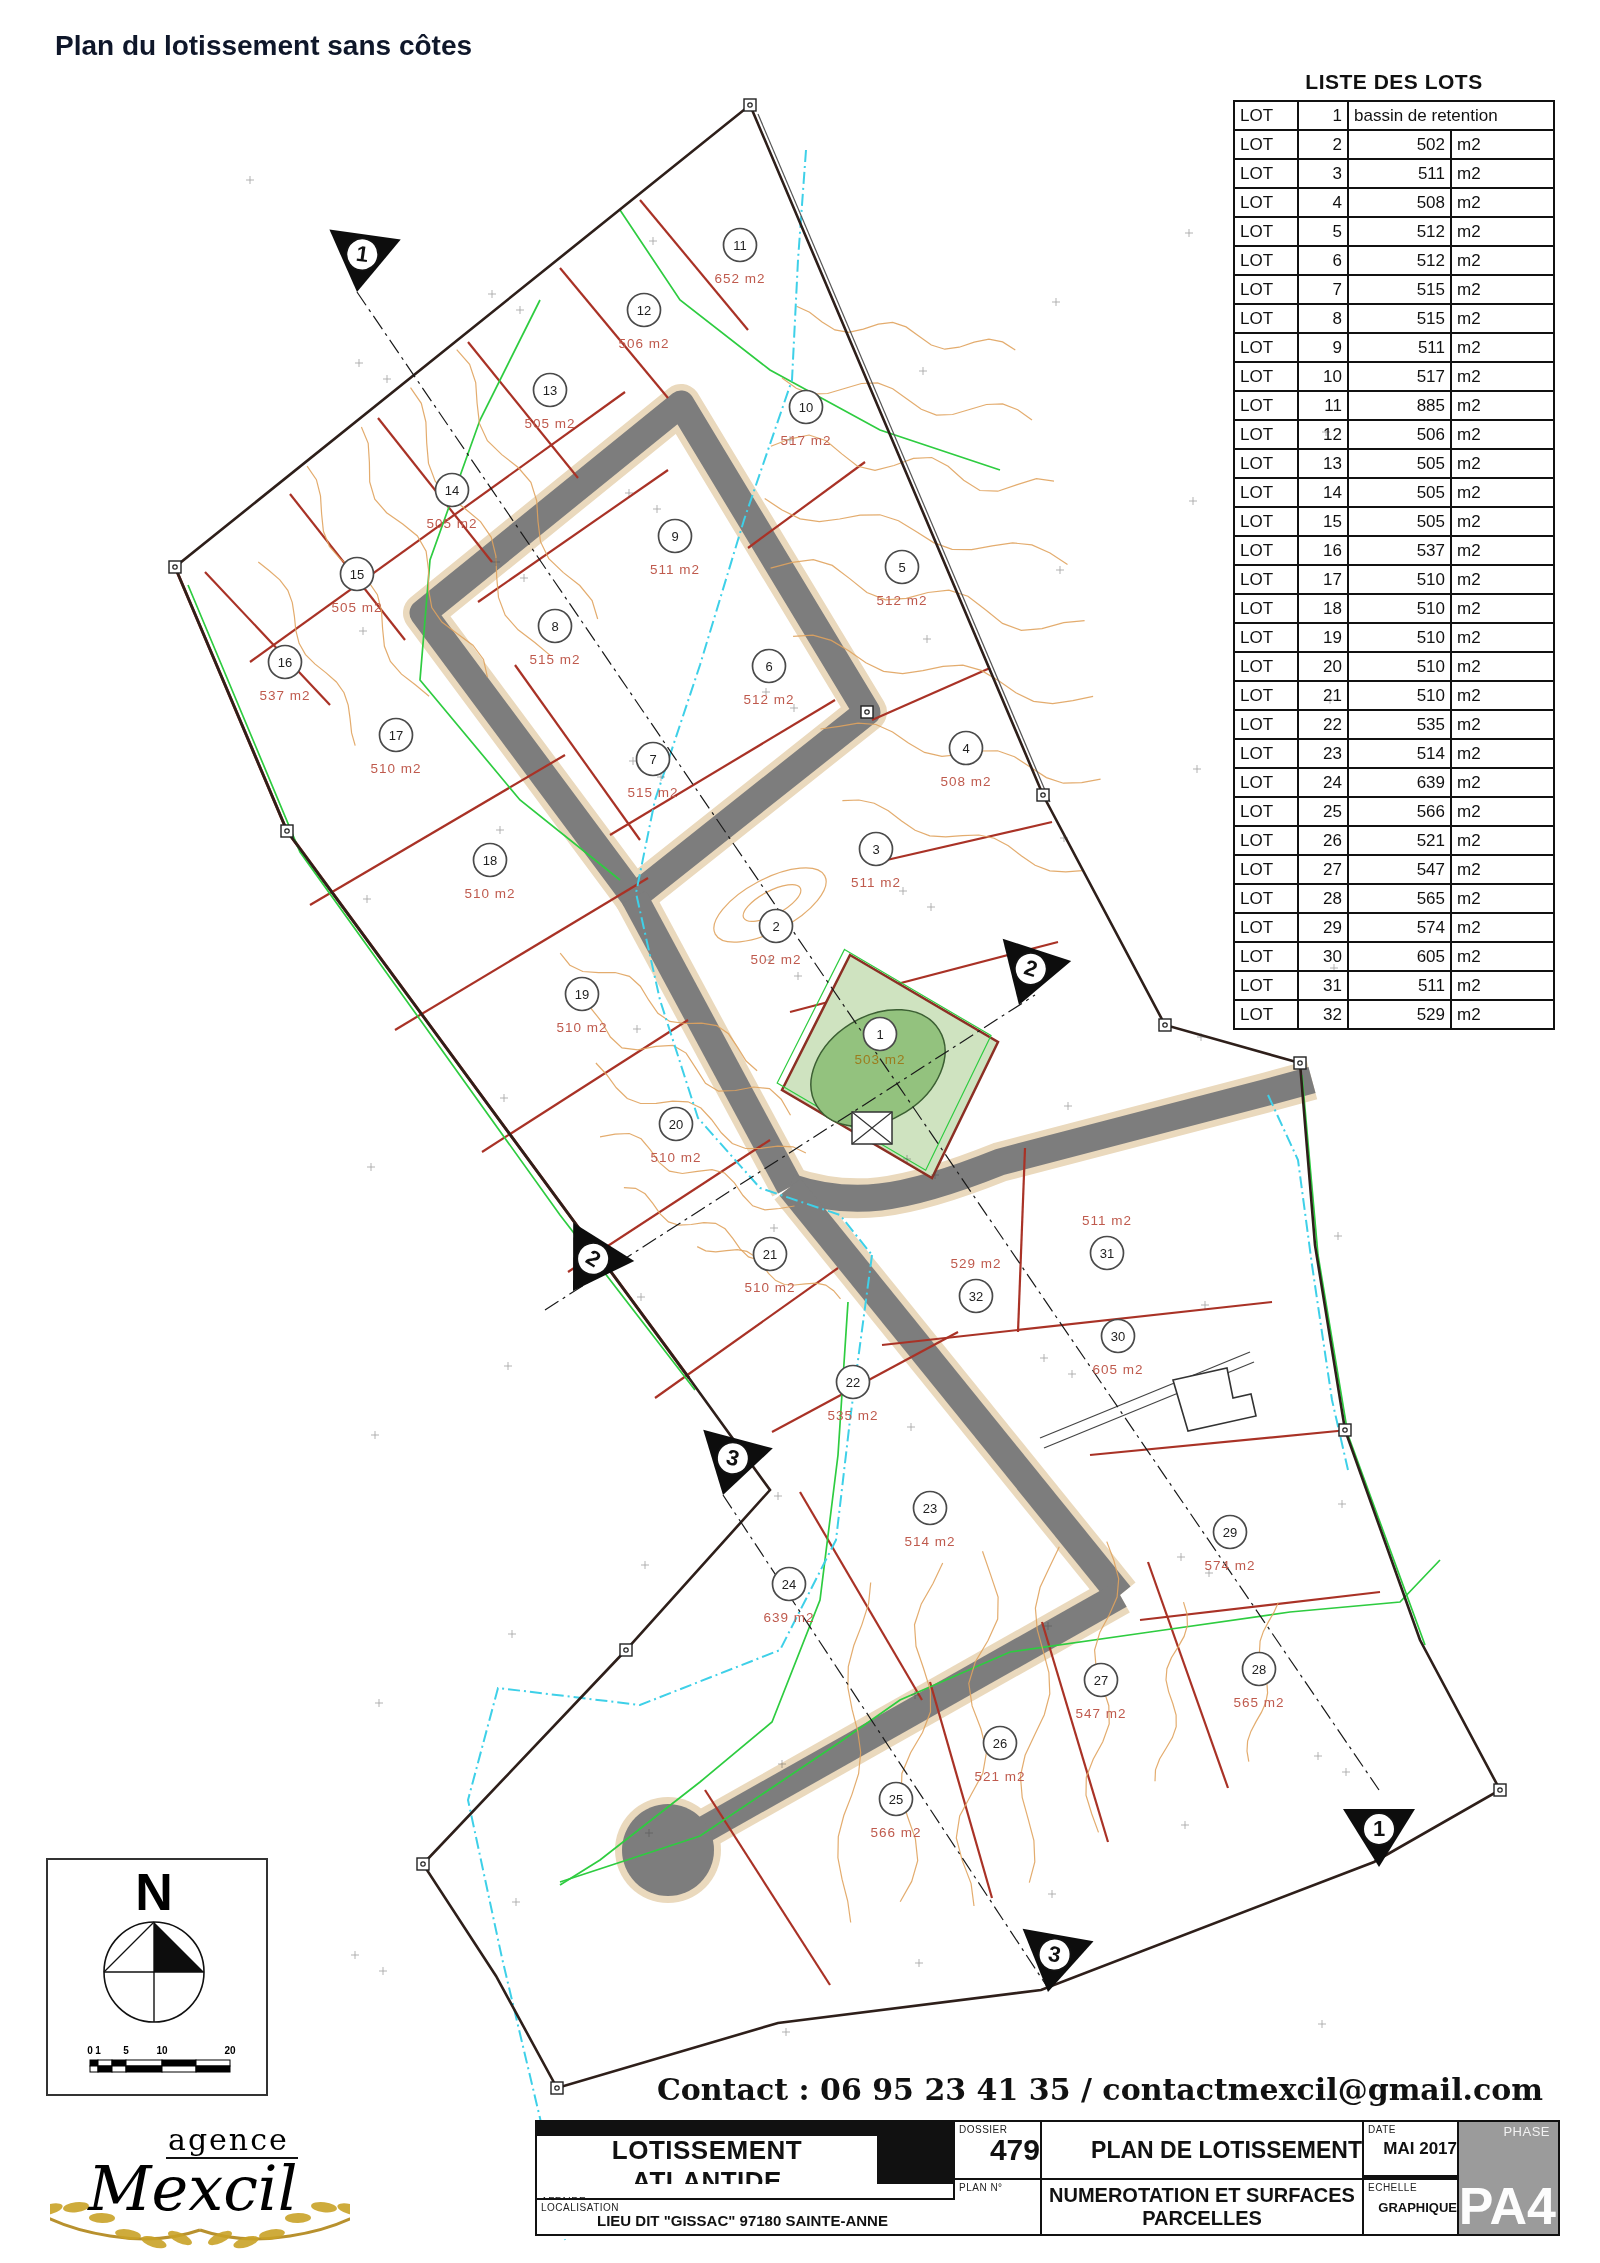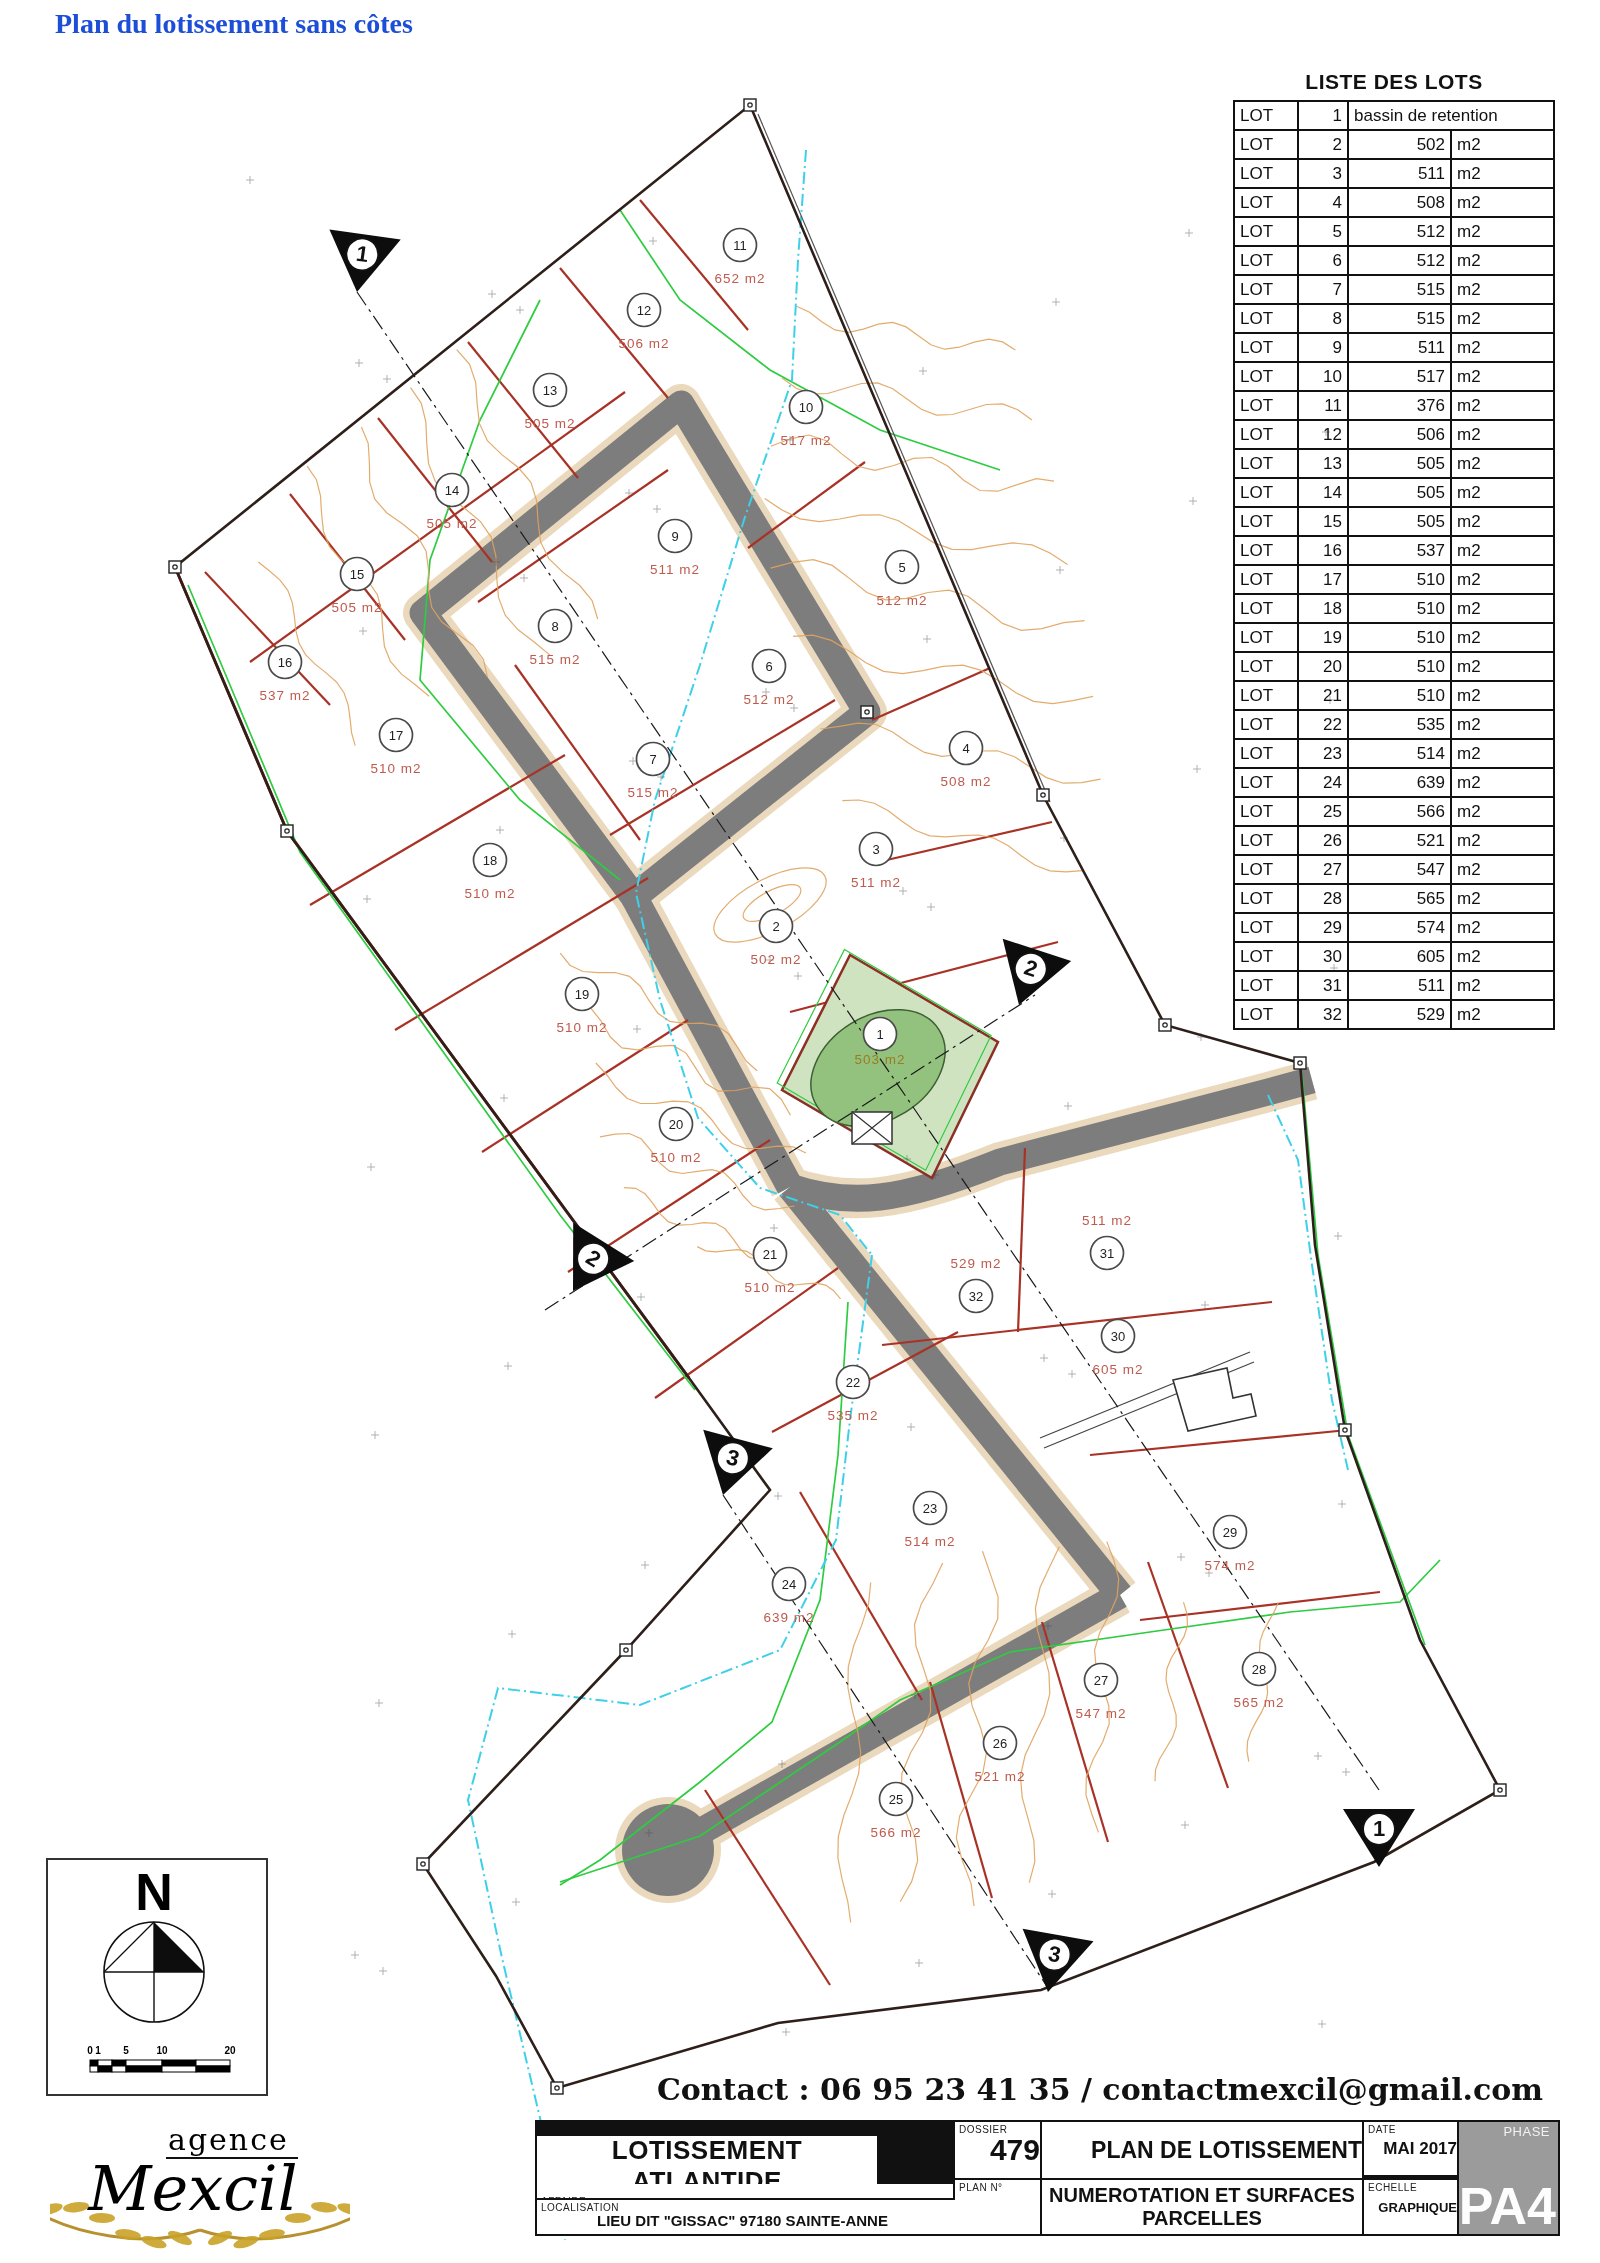--- a/index.html
+++ b/index.html
@@ -1,20 +1,20 @@
 <!DOCTYPE html>
 <html><head>
 <meta charset="utf-8">
 <style>
   html,body{margin:0;padding:0;background:#e8e8e8;}
   #page{position:relative;width:1600px;height:2263px;background:#ffffff;overflow:hidden;
         font-family:"Liberation Sans",sans-serif;color:#111;}
   #map-svg{position:absolute;left:0;top:0;width:1600px;height:2263px;}
-  #page-title{position:absolute;left:55px;top:8px;font-family:Liberation Serif, serif;
-        font-weight:bold;font-size:28px;color:#1d4ed8;}
+  #page-title{position:absolute;left:55px;top:30px;font-family:Liberation Sans, sans-serif;
+        font-weight:bold;font-size:28px;color:#0f172a;}
   
   #lots-panel{position:absolute;left:1233px;top:70px;width:322px;}
   #lots-title{font-size:21px;font-weight:bold;text-align:center;margin-bottom:6px;letter-spacing:.5px;}
   #lots-table{border-collapse:collapse;width:100%;table-layout:fixed;}
   #lots-table td{border:2px solid #111;font-size:17px;padding:1px 5px;height:25px;white-space:nowrap;overflow:hidden;}
   #lots-table td.c-lot{width:52px;text-align:left;}
   #lots-table td.c-num{width:38px;text-align:right;}
   #lots-table td.c-area{width:118px;text-align:right;}
   #lots-table td.c-unit{width:70px;text-align:left;}
   #lots-table td.c-span{text-align:left;}
@@ -507,21 +507,21 @@
           </tr>
           <tr>
             <td class="c-lot">LOT</td>
             <td class="c-num">10</td>
             <td class="c-area">517</td>
             <td class="c-unit">m2</td>
           </tr>
           <tr>
             <td class="c-lot">LOT</td>
             <td class="c-num">11</td>
-            <td class="c-area">376</td>
+            <td class="c-area">885</td>
             <td class="c-unit">m2</td>
           </tr>
           <tr>
             <td class="c-lot">LOT</td>
             <td class="c-num">12</td>
             <td class="c-area">506</td>
             <td class="c-unit">m2</td>
           </tr>
           <tr>
             <td class="c-lot">LOT</td>

